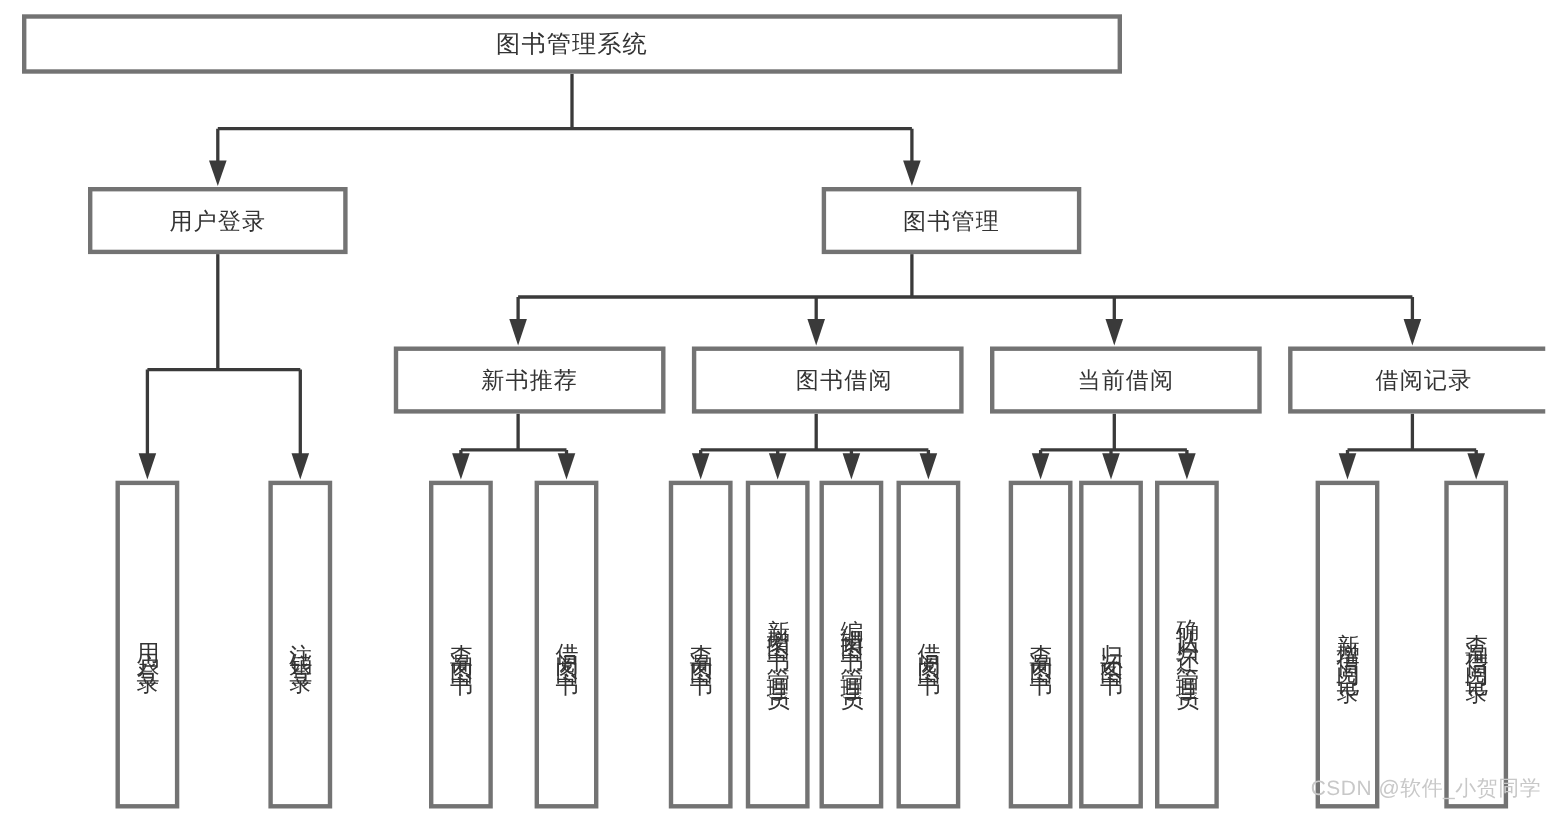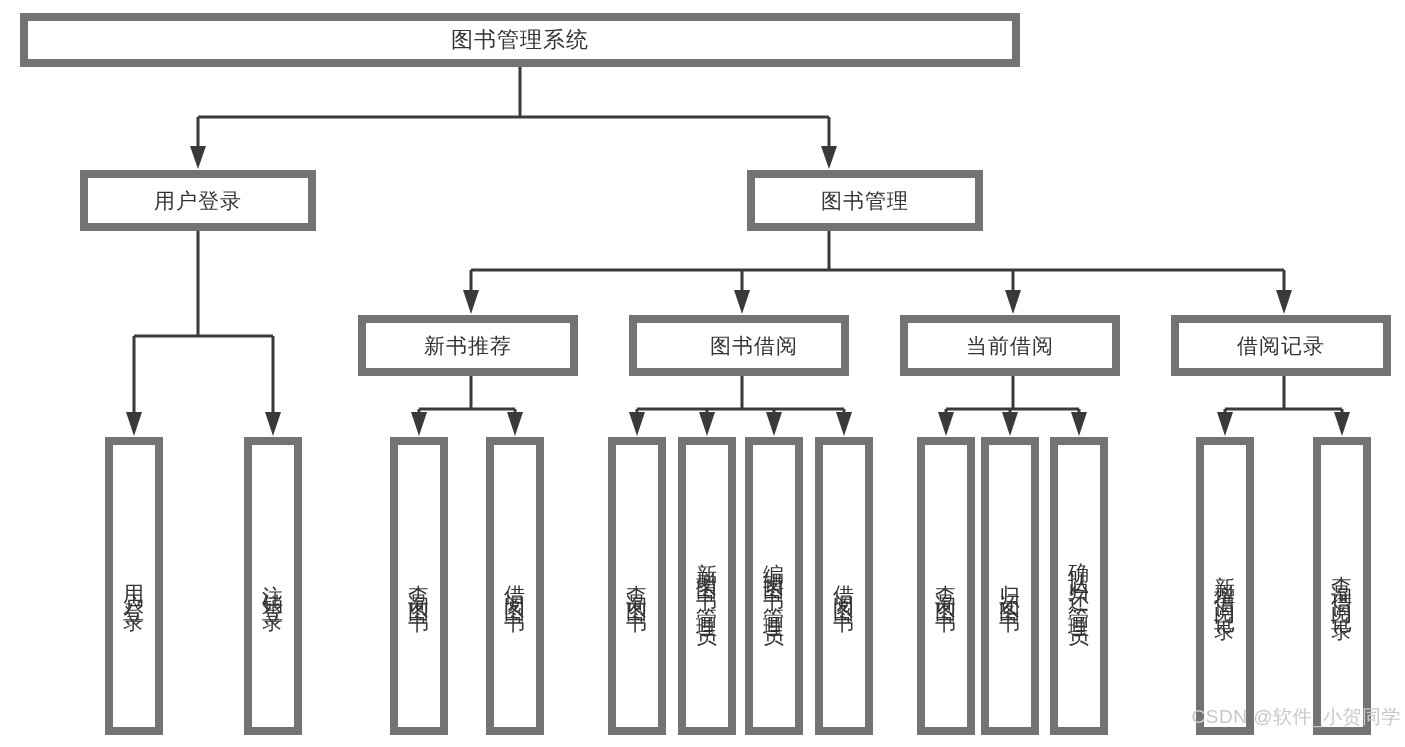--- a/index.html
+++ b/index.html
@@ -17,37 +17,37 @@
   }
   #connectors {
     position: absolute;
     left: 0;
     top: 0;
     z-index: 1;
   }
   .box {
     position: absolute;
     box-sizing: border-box;
-    border: 8px solid #737373;
+    border: 4px solid #737373;
     background: #ffffff;
     display: flex;
     align-items: center;
     justify-content: center;
     text-align: center;
     font-size: 21px;
     color: #333333;
     z-index: 2;
     letter-spacing: 1px;
   }
   .root {
     left: 20px; top: 13px; width: 1000px; height: 54px;
     font-size: 22px;
   }
   .lvl2 { top: 170px; width: 236px; height: 61px; }
-  .lvl3 { top: 315px; width: 220px; height: 61px; }
+  .lvl3 { top: 315px; width: 247px; height: 61px; }
   .leaf {
     top: 437px; width: 58px; height: 298px;
     writing-mode: vertical-rl;
     letter-spacing: 9px;
     font-size: 21px;
     line-height: 1;
     padding: 4px 0;
   }
   .watermark {
     position: absolute;

